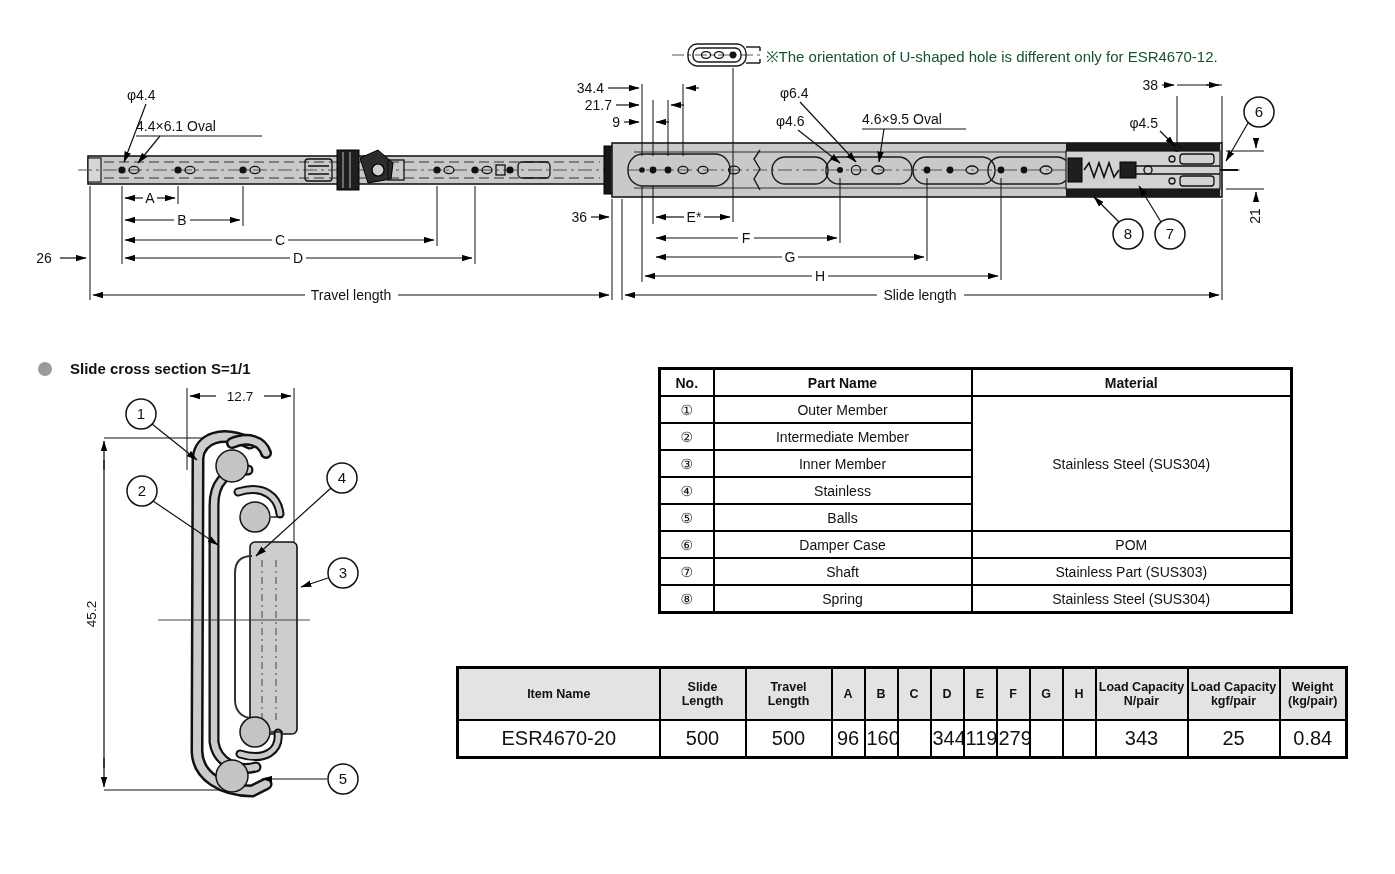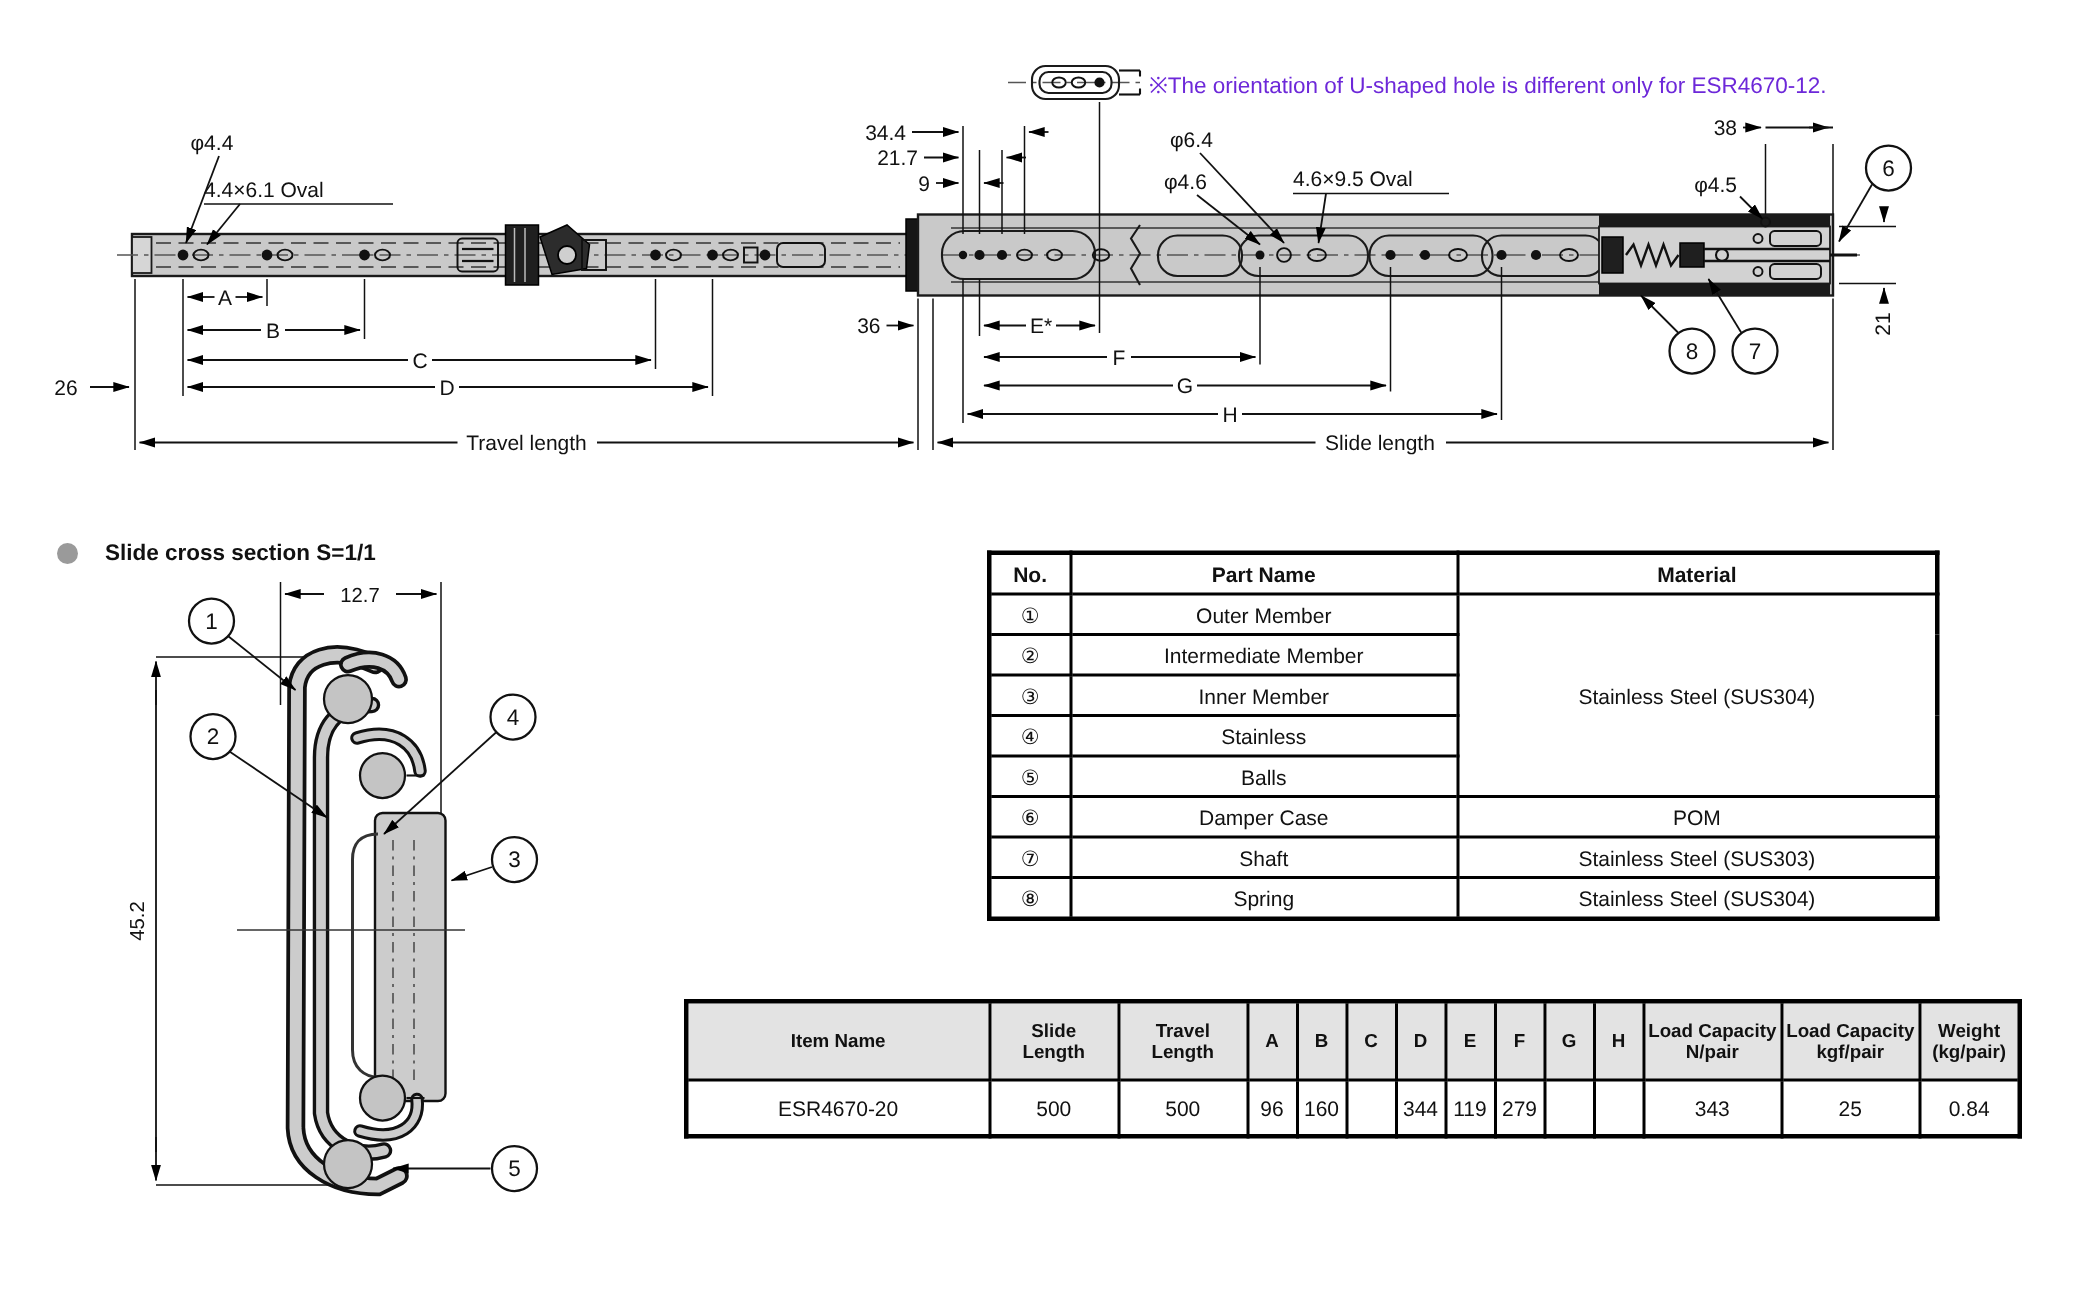--- a/index.html
+++ b/index.html
@@ -25,23 +25,23 @@
   
   table{border-collapse:collapse;table-layout:fixed;background:#fff;}
   #parts-table{position:absolute;left:658px;top:367px;width:632px;font-size:14px;padding-left:16px;}
   #parts-table th,#parts-table td{border:2px solid #000;text-align:center;padding:1px 4px;height:23px;overflow:hidden;white-space:nowrap;}
   #parts-table{border:3px solid #000;}
   #parts-table th{font-weight:bold;}
   #spec-table{position:absolute;left:456px;top:666px;width:889px;font-size:14px;border-radius:28px;}
   #spec-table th,#spec-table td{border:2px solid #000;text-align:center;overflow:hidden;}
   #spec-table{border:3px solid #000;}
   #spec-table th{background:#e3e3e3;font-weight:bold;font-size:12.5px;white-space:pre-line;line-height:1.15;height:48px;padding:1px 2px;}
-  #spec-table td{height:33px;font-size:14px;white-space:nowrap;}
-
-  #note-text{position:absolute;left:766px;top:46px;font-size:15px;color:#6d28d9;white-space:nowrap;}
+  #spec-table td{height:33px;font-size:20px;white-space:nowrap;}
+
+  #note-text{position:absolute;left:766px;top:46px;font-size:15px;color:#14532d;white-space:nowrap;}
   #xsection-title{position:absolute;left:38px;top:360px;font-size:15px;font-weight:bold;display:flex;align-items:center;gap:18px;}
   #xsection-title .bullet{width:14px;height:14px;border-radius:50%;background:#9a9a9a;display:inline-block;}
 </style>
 </head>
 <body>
 
 <div id="page">
 
   <svg id="main-drawing" width="1395" height="345" viewBox="0 0 1395 345">
     <defs>
@@ -404,21 +404,21 @@
       <td>Balls</td>
     </tr>
     <tr>
       <td>⑥</td>
       <td>Damper Case</td>
       <td>POM</td>
     </tr>
     <tr>
       <td>⑦</td>
       <td>Shaft</td>
-      <td>Stainless Steel (SUS303)</td>
+      <td>Stainless Part (SUS303)</td>
     </tr>
     <tr>
       <td>⑧</td>
       <td>Spring</td>
       <td>Stainless Steel (SUS304)</td>
     </tr>
   </tbody>
     </table>
 
   <table id="spec-table">

